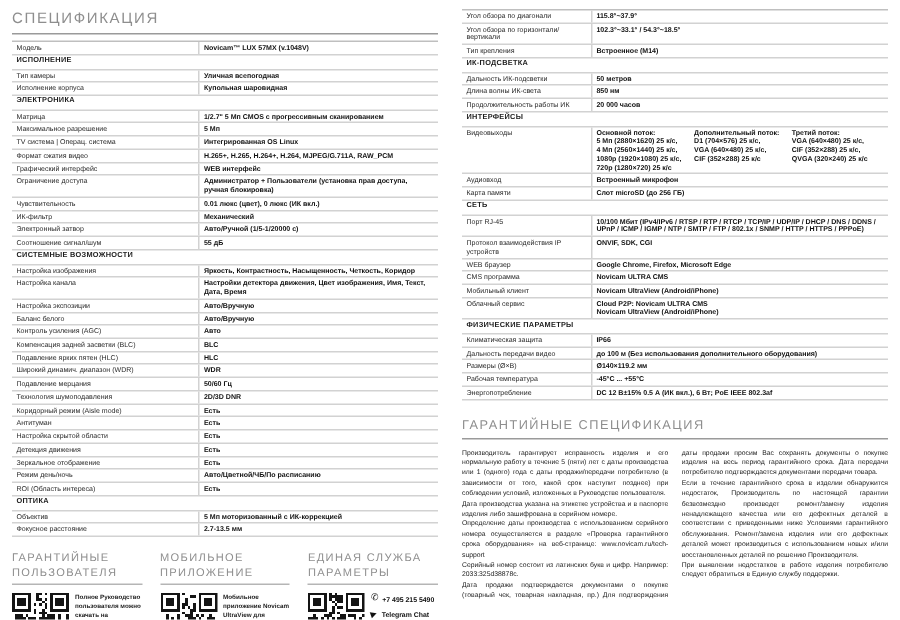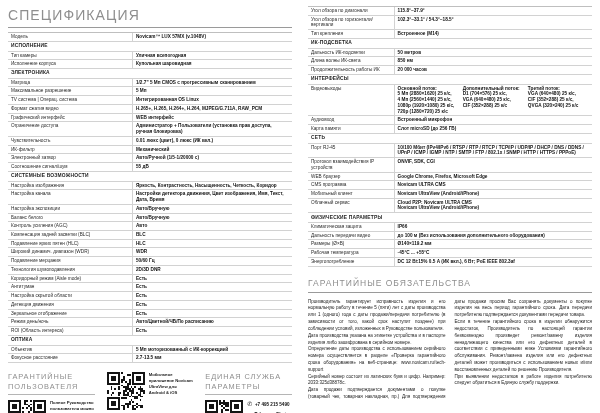--- a/index.html
+++ b/index.html
@@ -6,21 +6,21 @@
   body{
     width:600px;height:413px;background:#ffffff;
     font-family:"Liberation Sans","DejaVu Sans",sans-serif;
     color:#1c1c1c;-webkit-font-smoothing:antialiased;
   }
   .page{box-sizing:border-box;width:600px;height:413px;padding:4px 8px 0 8px;display:flex;gap:16px;}
   .col{width:284px;flex:0 0 284px;}
 
   
   .doc-heading{
-    color:#8e8e8e;font-size:14px;letter-spacing:1.1px;font-weight:normal;
+    color:#8e8e8e;font-size:10px;letter-spacing:1.1px;font-weight:normal;
     padding:3px 0 4px 0;border-bottom:1px solid #9a9a9a;margin-bottom:4px;
   }
 
   
   .spec{border-top:1px solid #bfbfbf;}
   .srow{display:flex;border-bottom:1px solid #d2d2d2;font-size:4.7px;line-height:1.22;}
   .srow .cell{box-sizing:border-box;padding:1px 3px;}
   .srow .label{width:44%;border-right:1px solid #d2d2d2;color:#2a2a2a;}
   .srow .value{width:56%;font-weight:bold;color:#111;white-space:pre-line;}
   .spec.right .label{width:30.5%;}
@@ -419,20 +419,22 @@
                 <rect x="12" y="20" width="1" height="1" fill="#141414"></rect>
                 <rect x="14" y="20" width="1" height="1" fill="#141414"></rect>
                 <rect x="18" y="20" width="1" height="1" fill="#141414"></rect>
                 <rect x="19" y="20" width="1" height="1" fill="#141414"></rect>
               </svg></div>
           <div class="ftext">Полное Руководство пользователя можно скачать на официальном сайте www.novicam.ru или отсканировав QR-код.</div>
         </div>
       </div>
 
       <div class="fblock">
+        <div class="ftitle">МОБИЛЬНОЕ
+ПРИЛОЖЕНИЕ</div>
         <div class="fbody">
           <div class="qr"><svg xmlns="http://www.w3.org/2000/svg" viewBox="0 0 21 21" width="100%" height="100%" shape-rendering="crispEdges">
                 <rect width="21" height="21" fill="#fff"></rect>
                 <rect x="0" y="0" width="1" height="1" fill="#141414"></rect>
                 <rect x="1" y="0" width="1" height="1" fill="#141414"></rect>
                 <rect x="2" y="0" width="1" height="1" fill="#141414"></rect>
                 <rect x="3" y="0" width="1" height="1" fill="#141414"></rect>
                 <rect x="4" y="0" width="1" height="1" fill="#141414"></rect>
                 <rect x="5" y="0" width="1" height="1" fill="#141414"></rect>
                 <rect x="6" y="0" width="1" height="1" fill="#141414"></rect>
@@ -972,21 +974,21 @@
         <div class="srow">
           <div class="cell label">Рабочая температура</div>
           <div class="cell value">-45°C ... +55°C</div>
         </div>
         <div class="srow">
           <div class="cell label">Энергопотребление</div>
           <div class="cell value">DC 12 В±15% 0.5 А (ИК вкл.), 6 Вт; PoE IEEE 802.3af</div>
         </div>
       </div>
 
-    <div class="wtitle">ГАРАНТИЙНЫЕ ОБЯЗАТЕЛЬСТВА</div>
+    <div class="wtitle">ГАРАНТИЙНЫЕ СПЕЦИФИКАЦИЯ</div>
     <div class="wtext">
         <p>Производитель гарантирует исправность изделия и его нормальную работу в течение 5 (пяти) лет с даты производства или 1 (одного) года с даты продажи/передачи потребителю (в зависимости от того, какой срок наступит позднее) при соблюдении условий, изложенных в Руководстве пользователя.</p>
         <p>Дата производства указана на этикетке устройства и в паспорте изделия либо зашифрована в серийном номере.</p>
         <p>Определение даты производства с использованием серийного номера осуществляется в разделе «Проверка гарантийного срока оборудования» на веб-странице: www.novicam.ru/tech-support</p>
         <p>Серийный номер состоит из латинских букв и цифр. Например: 2033:325d38878c.</p>
         <p>Дата продажи подтверждается документами о покупке (товарный чек, товарная накладная, пр.) Для подтверждения даты продажи просим Вас сохранять документы о покупке изделия на весь период гарантийного срока. Дата передачи потребителю подтверждается документами передачи товара.</p>
         <p>Если в течение гарантийного срока в изделии обнаружится недостаток, Производитель по настоящей гарантии безвозмездно произведет ремонт/замену изделия ненадлежащего качества или его дефектных деталей в соответствии с приведенными ниже Условиями гарантийного обслуживания. Ремонт/замена изделия или его дефектных деталей может производиться с использованием новых и/или восстановленных деталей по решению Производителя.</p>
         <p>При выявлении недостатков в работе изделия потребителю следует обратиться в Единую службу поддержки.</p>
       </div>
   </div>

